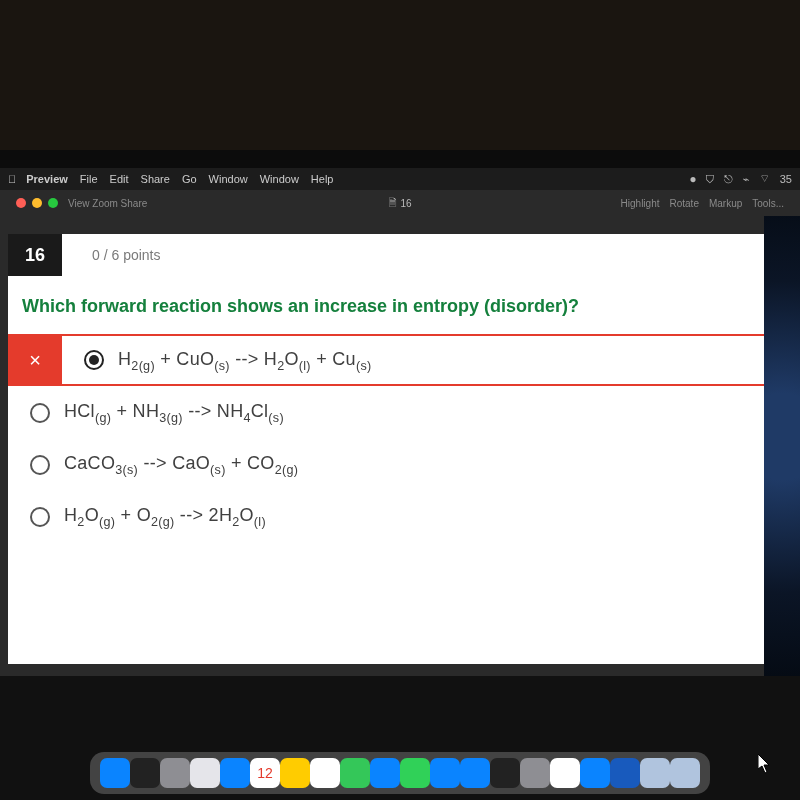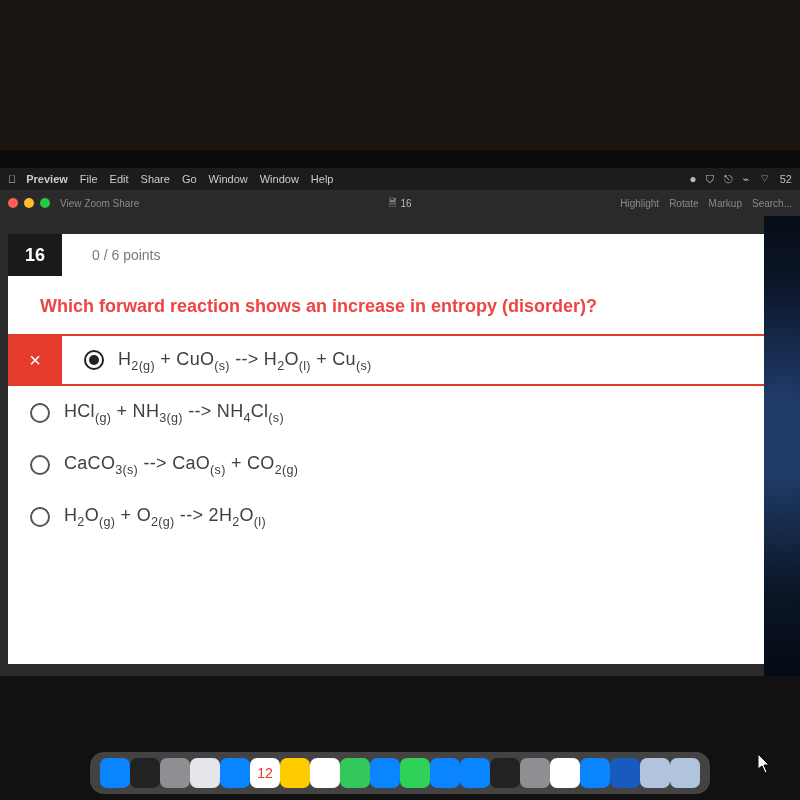--- a/index.html
+++ b/index.html
@@ -12,40 +12,40 @@
 
     
     .menubar { height:22px; background:#1c1c1c; color:#ccc; display:flex; align-items:center; font-size:11px; padding:0 8px; }
     .menubar .apple { margin-right:10px; }
     .menubar .mitem { margin-right:12px; }
     .menubar .right { margin-left:auto; display:flex; align-items:center; gap:10px; font-size:11px; }
     .menubar .right span { opacity:.9; }
 
     
     .appwin { background:#2a2a2a; }
-    .winbar { height:26px; display:flex; align-items:center; padding:0 8px; color:#8a8a8a; font-size:10px; position:relative; }
+    .winbar { height:26px; display:flex; align-items:center; padding:0 16px; color:#8a8a8a; font-size:10px; position:relative; }
     .traffic { display:flex; gap:6px; }
     .traffic div { width:10px; height:10px; border-radius:50%; }
     .tr-red{background:#ff5f56;} .tr-yel{background:#ffbd2e;} .tr-grn{background:#27c93f;}
     .winbar .center { position:absolute; left:50%; transform:translateX(-50%); color:#bbb; display:flex; align-items:center; gap:4px;}
     .winbar .vzs { margin-left:10px; }
     .winbar .toolright { margin-left:auto; display:flex; gap:10px; }
 
     .content-row { display:flex; height:460px; }
     .quiz-area { flex:1; background:#2a2a2a; padding:18px 0 0 0; }
     .side-gap { width:36px; background:radial-gradient(circle at 50% 48%,#1f3a66 0 18%,#0b1526 65%,#050b14 100%); position:relative; }
     .side-gap:before{content:""; position:absolute; right:0; top:8px; color:#ddd; font-size:10px;}
     .mck { position:absolute; right:4px; top:70px; color:#d8d8d8; font-size:11px; }
 
     .card { background:#fff; margin:0 0 0 8px; height:430px; padding:0; position:relative; overflow:hidden; }
     .qhead { display:flex; align-items:center; }
     .qnum { background:#1a1a1a; color:#fff; width:54px; height:42px; display:flex; align-items:center; justify-content:center; font-size:18px; font-weight:600; }
     .pts { color:#7a7a7a; font-size:14px; margin-left:30px; }
 
-    .qtext { font-size:18px; font-weight:600; color:#ef4444; padding:18px 18px 16px 32px; line-height:1.35; }
+    .qtext { font-size:18px; font-weight:600; color:#15803d; padding:18px 18px 16px 14px; line-height:1.35; }
 
     .opt { display:flex; align-items:center; min-height:52px; padding:0 12px; border-top:1px solid rgba(0,0,0,0); }
     .opt .radio { width:20px; height:20px; border:2.5px solid #555; border-radius:50%; margin:0 14px 0 10px; flex:none; }
     .opt .chem { font-size:18px; color:#404040; letter-spacing:.3px; }
 
     .opt.wrong { border:2px solid #e43b2c; border-left:none; border-right:none; padding-left:0;}
     .wrong .xbox { width:54px; align-self:stretch; background:#e43b2c; color:#fff; display:flex; align-items:center; justify-content:center; font-size:20px; margin-right:12px; }
     .wrong .radio { border-color:#222; position:relative; }
     .wrong .radio:after { content:""; position:absolute; inset:3px; background:#222; border-radius:50%; }
 
@@ -73,41 +73,41 @@
     <span class="mitem">Go</span>
     <span class="mitem">Window</span>
     <span class="mitem">Window</span>
     <span class="mitem">Help</span>
     <div class="right">
       <span>⏺</span>
       <span>⛉</span>
       <span>⎋</span>
       <span>⌁</span>
       <span>⌔</span>
-      <span>52</span>
+      <span>35</span>
     </div>
   </div>
 
   <div class="appwin">
     <div class="winbar">
       <div class="traffic">
         <div class="tr-red"></div>
         <div class="tr-yel"></div>
         <div class="tr-grn"></div>
       </div>
       <span class="vzs">View  Zoom  Share</span>
       <div class="center">
         <span>🗎</span>
         <span>16</span>
       </div>
       <div class="toolright">
         <span>Highlight</span>
         <span>Rotate</span>
         <span>Markup</span>
-        <span>Search...</span>
+        <span>Tools...</span>
       </div>
     </div>
 
     <div class="content-row">
       <div class="quiz-area">
 
         <span class="mck">McK</span>
 
         <div class="card">
           <div class="qhead">

